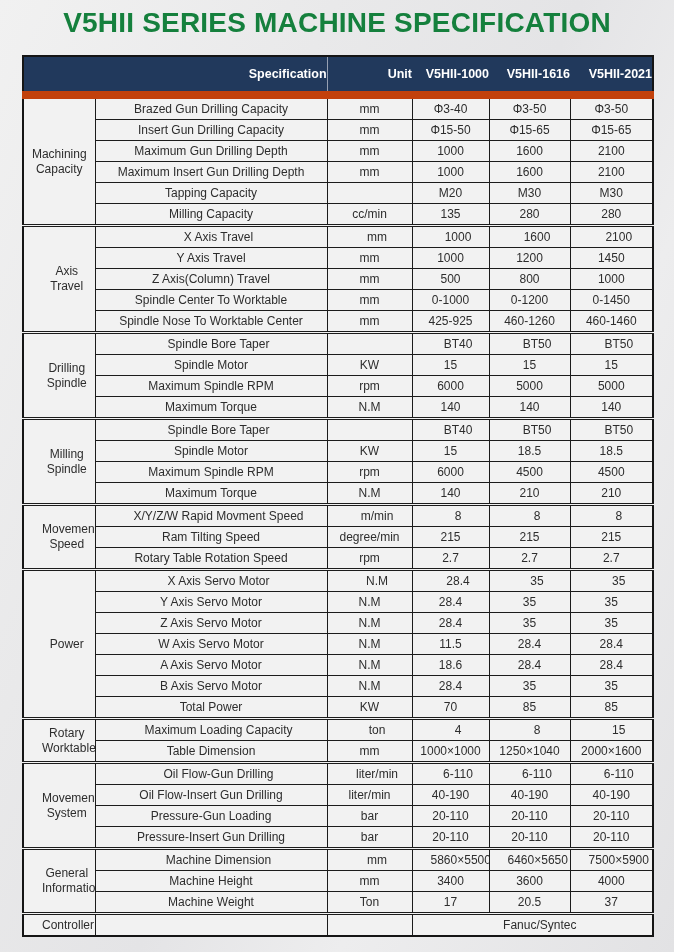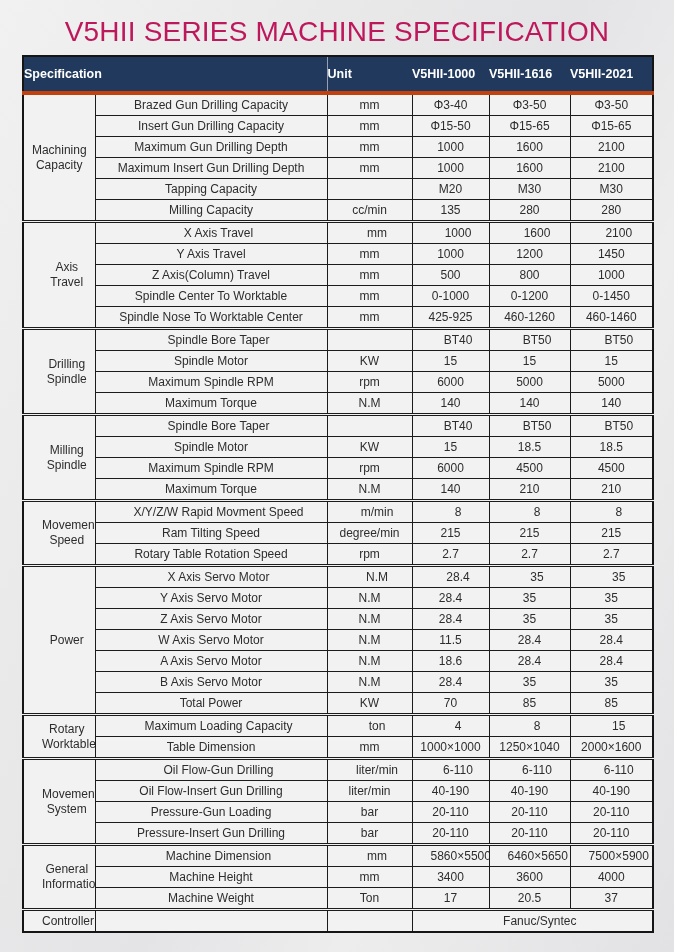--- a/index.html
+++ b/index.html
@@ -2,36 +2,36 @@
 <html><head>
 <meta charset="utf-8">
 <style>
   html, body { margin: 0; padding: 0; }
   body {
     width: 674px; height: 952px; position: relative; overflow: hidden;
     background: linear-gradient(115deg, #f1f1f1 0%, #e9e9ea 30%, #e4e4e6 52%, #ededee 70%, #e2e2e4 100%);
     font-family: "Liberation Sans", "DejaVu Sans", sans-serif;
   }
   .title {
-    position: absolute; top: 16px; left: 0; width: 100%;
+    position: absolute; top: 7px; left: 0; width: 100%;
     margin: 0; text-align: center;
-    font-size: 28px; font-weight: normal; color: #be185d; letter-spacing: 0.2px;
+    font-size: 28px; font-weight: bold; color: #15803d; letter-spacing: 0.2px;
   }
   table.spec-table {
     position: absolute; left: 22px; top: 55px; width: 630px;
     border-collapse: collapse; table-layout: fixed;
     background: #f2f2f2;
     border: 2px solid #151515;
   }
   thead th {
     background: #21395c; color: #ffffff;
     font-size: 12.5px; font-weight: bold;
     height: 34px; padding: 0;
-    border-bottom: 4px solid #c2410c;
-    vertical-align: middle; text-align: left;
+    border-bottom: 8px solid #c2410c;
+    vertical-align: middle; text-align: right;
   }
   thead th.h-spec { border-right: 1px solid #96a0b2; }
   tbody td, tbody th.category {
     border: 1px solid #1c1c1c;
     height: 20px; padding: 0 3px;
     font-size: 12px; font-weight: normal; color: #2d2d2d;
     text-align: center; vertical-align: middle;
     background: #f2f2f2;
     line-height: 1.25;
     overflow: hidden; white-space: nowrap;

